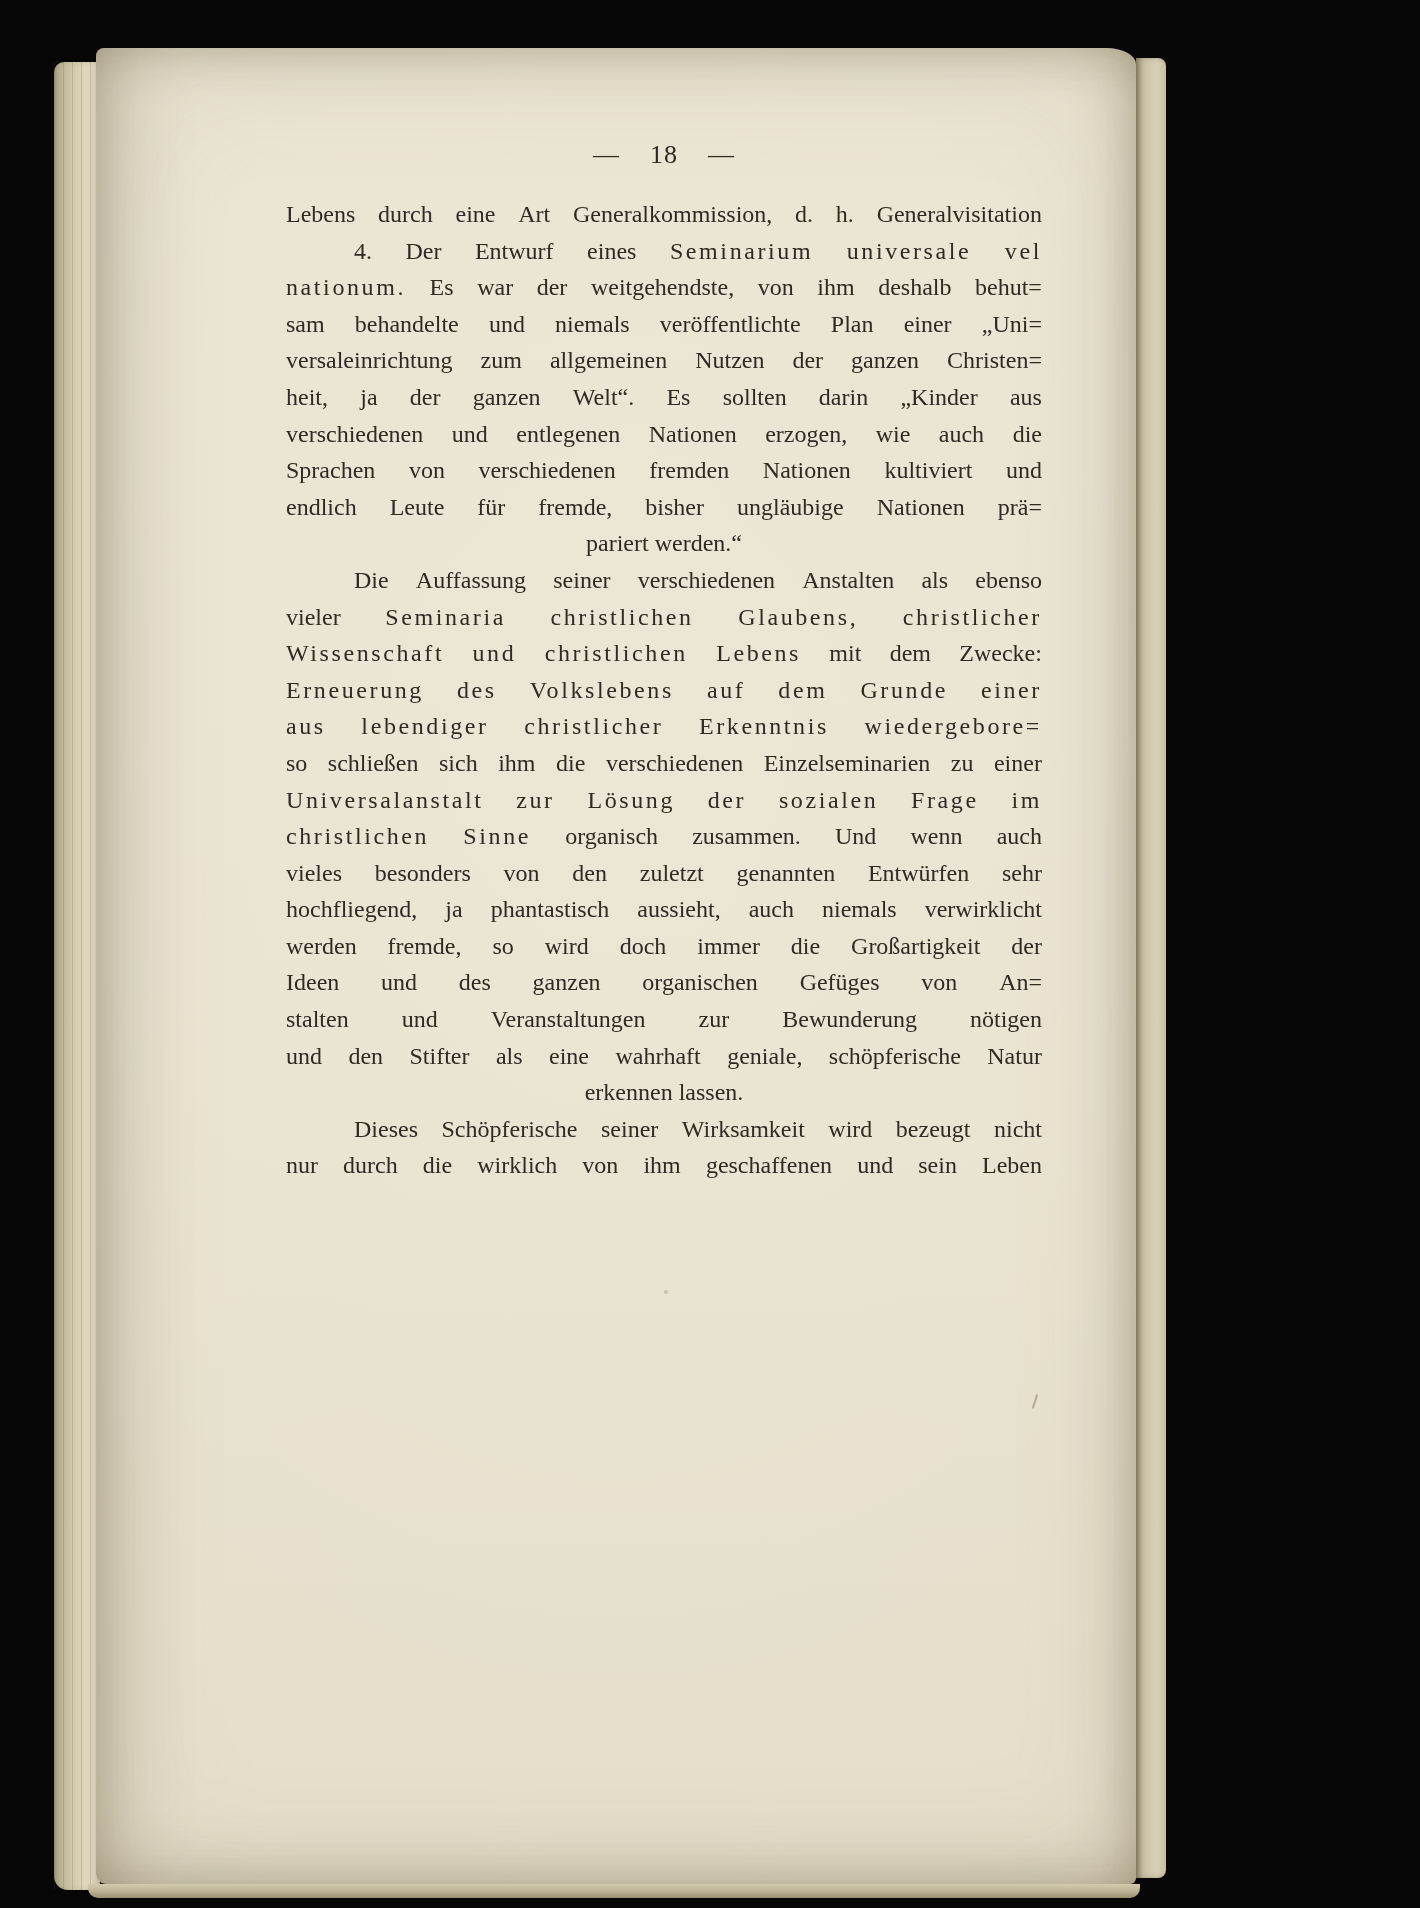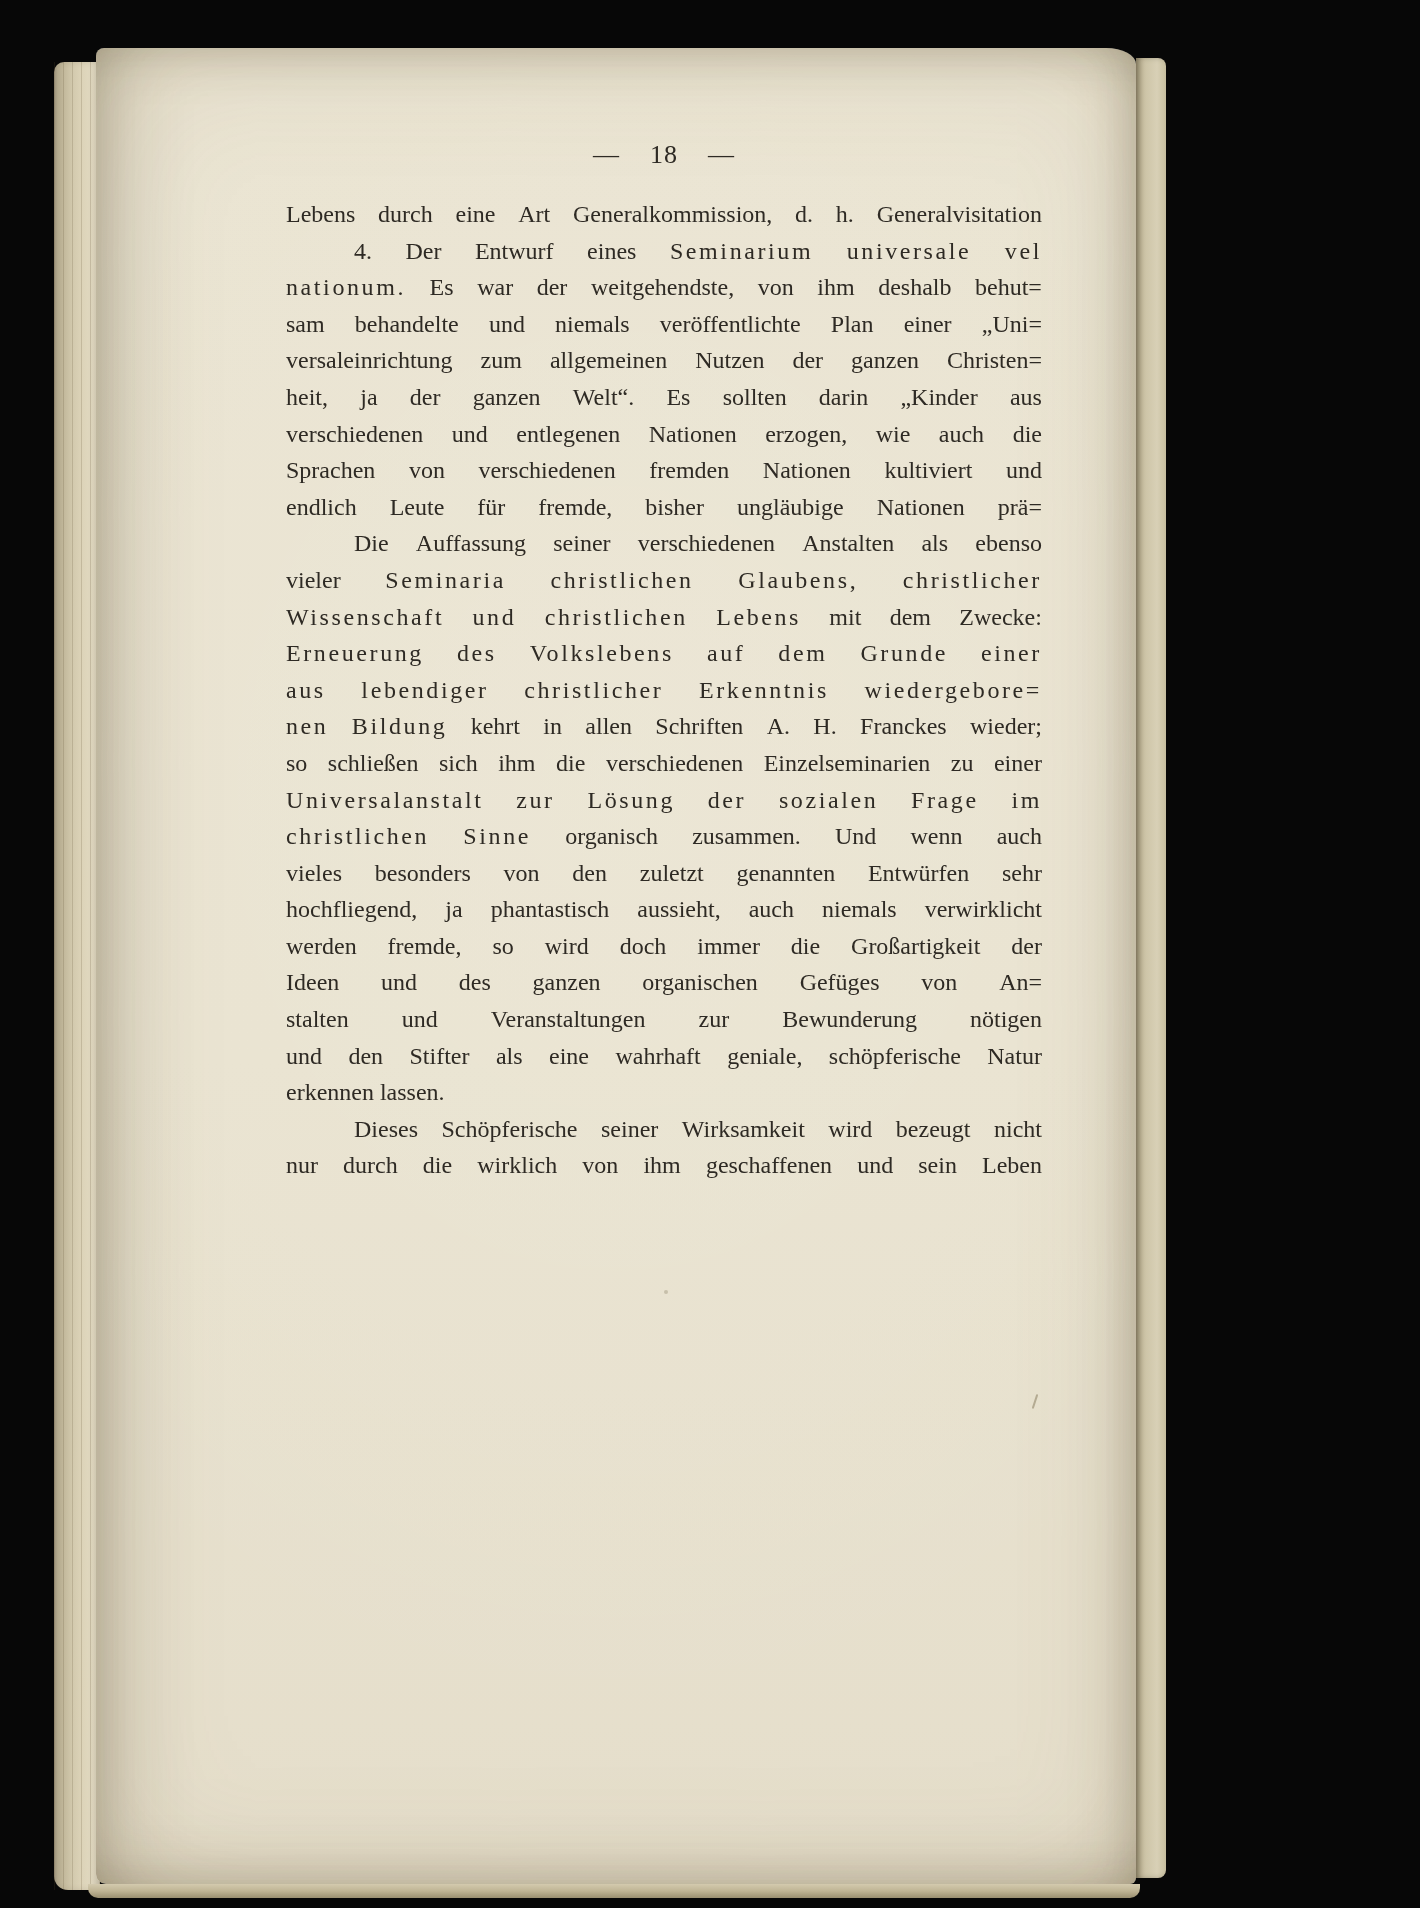--- a/index.html
+++ b/index.html
@@ -71,21 +71,21 @@
 
   .text-block {
     margin-left: 190px;
     width: 756px;
     color: var(--ink);
     font-size: 24px;
   }
   .paragraph { }
   .line {
     display: flex; justify-content: space-between; align-items: baseline;
-    line-height: 36.6px; height: 36.6px; white-space: nowrap;
+    line-height: 36.6px; height: 36.6px; white-space: nowrap; text-align: center;
   }
   .line.indent { padding-left: 68px; }
   .line.last { display: block; white-space: nowrap; }
   .line .word { display: inline-block; }
   .sp { letter-spacing: 2.6px; font-family: Liberation Serif, serif; }
 
   .stain { position: absolute; background: #8a7f63; opacity: .55; }
   .stain.s1 { left: 938px; top: 1346px; width: 2px; height: 15px; transform: rotate(18deg); border-radius: 2px; }
   .stain.s2 { left: 568px; top: 1242px; width: 4px; height: 4px; border-radius: 50%; opacity: .35; }
 </style>
@@ -191,20 +191,21 @@
           <div class="line">
             <span class="word">endlich</span>
             <span class="word">Leute</span>
             <span class="word">für</span>
             <span class="word">fremde,</span>
             <span class="word">bisher</span>
             <span class="word">ungläubige</span>
             <span class="word">Nationen</span>
             <span class="word">prä=</span>
           </div>
+          <div class="line last"><span>pariert werden.“</span></div>
         </div>
         <div class="paragraph">
           <div class="line indent">
             <span class="word">Die</span>
             <span class="word">Auffassung</span>
             <span class="word">seiner</span>
             <span class="word">verschiedenen</span>
             <span class="word">Anstalten</span>
             <span class="word">als</span>
             <span class="word">ebenso</span>
@@ -233,32 +234,20 @@
             <span class="word sp">dem</span>
             <span class="word sp">Grunde</span>
             <span class="word sp">einer</span>
           </div>
           <div class="line">
             <span class="word sp">aus</span>
             <span class="word sp">lebendiger</span>
             <span class="word sp">christlicher</span>
             <span class="word sp">Erkenntnis</span>
             <span class="word sp">wiedergebore=</span>
-          </div>
-          <div class="line">
-            <span class="word sp">nen</span>
-            <span class="word sp">Bildung</span>
-            <span class="word">kehrt</span>
-            <span class="word">in</span>
-            <span class="word">allen</span>
-            <span class="word">Schriften</span>
-            <span class="word">A.</span>
-            <span class="word">H.</span>
-            <span class="word">Franckes</span>
-            <span class="word">wieder;</span>
           </div>
           <div class="line">
             <span class="word">so</span>
             <span class="word">schließen</span>
             <span class="word">sich</span>
             <span class="word">ihm</span>
             <span class="word">die</span>
             <span class="word">verschiedenen</span>
             <span class="word">Einzelseminarien</span>
             <span class="word">zu</span>

